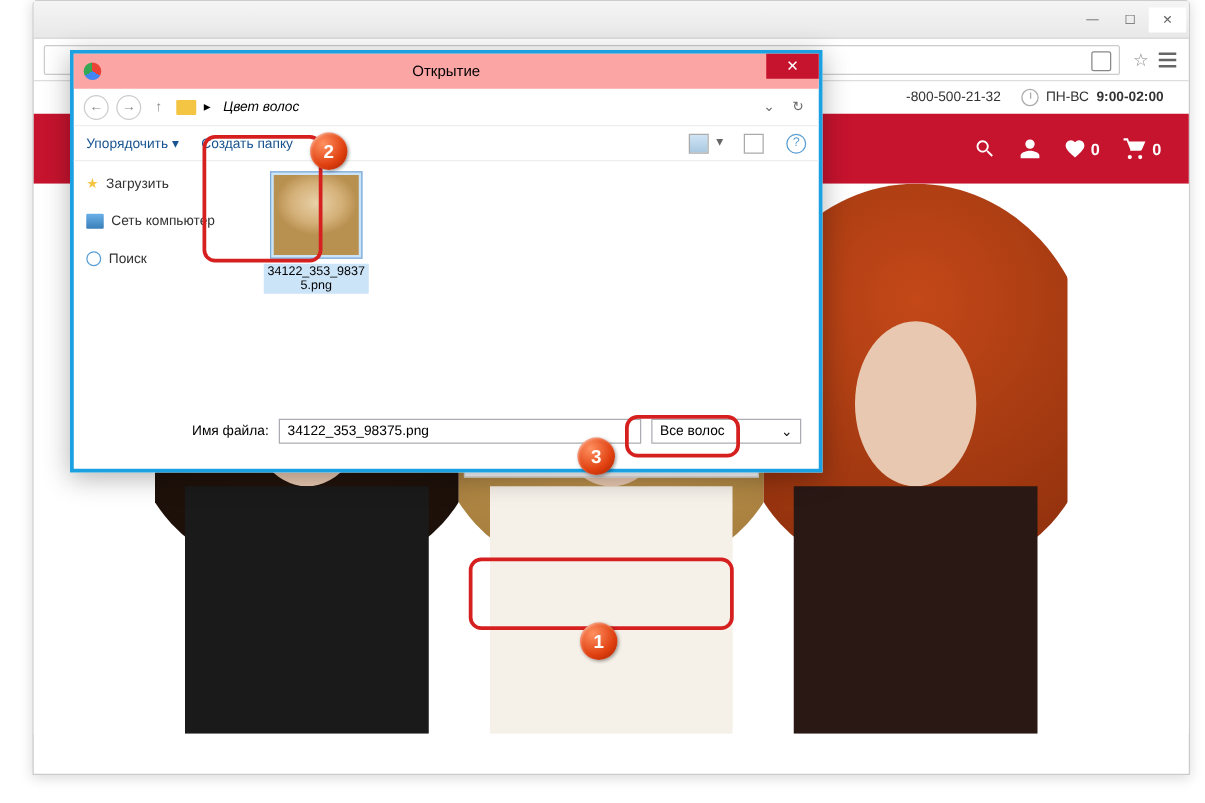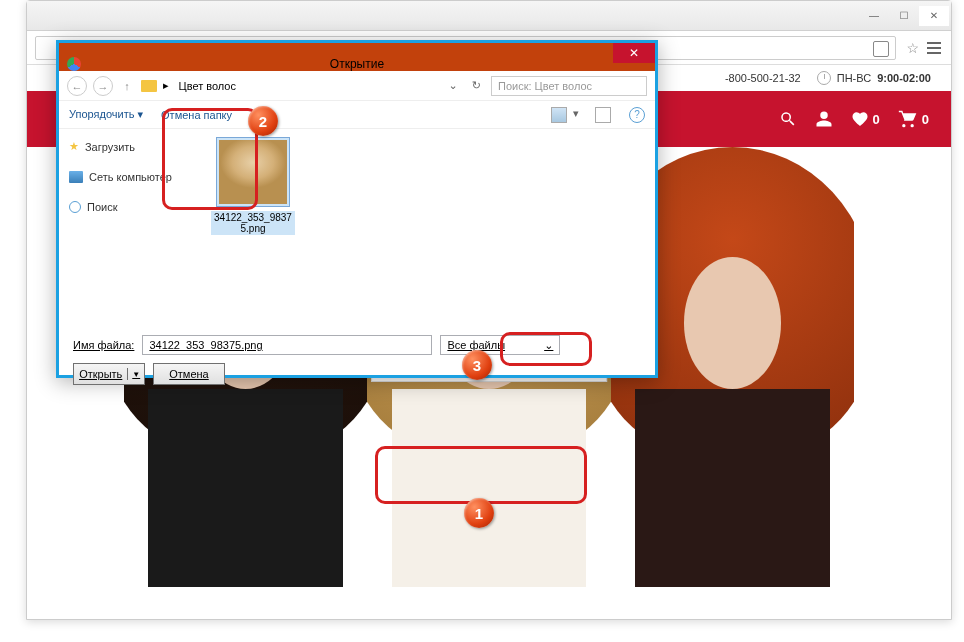--- a/index.html
+++ b/index.html
@@ -41,48 +41,48 @@
 .m2 .body { background: #f5f0e8; }
 .m3 .hair { background: radial-gradient(circle at 50% 30%, #c44818, #8a2e0c); }
 .m3 .body { background: #2a1815; }
 
 
 .upload-btn { position: absolute; left: 50%; top: 48%; transform: translate(-50%, -50%); background: #fff; border: 1px solid #ddd; padding: 14px 24px; display: flex; align-items: center; gap: 10px; font-size: 14px; color: #666; cursor: pointer; }
 .upload-btn svg { fill: #777; }
 
 
 .file-dialog { position: absolute; left: 56px; top: 40px; width: 602px; height: 338px; background: #fff; border: 3px solid #1ba1e2; box-shadow: 0 4px 20px rgba(0,0,0,0.3); z-index: 10; }
-.fd-title { height: 28px; background: #c2410c; display: flex; align-items: flex-end; justify-content: center; position: relative; color: #000; font-size: 12px; }
+.fd-title { height: 28px; background: #fca5a5; display: flex; align-items: center; justify-content: center; position: relative; color: #000; font-size: 12px; }
 .fd-chrome-icon { position: absolute; left: 8px; width: 14px; height: 14px; border-radius: 50%; background: conic-gradient(#ea4335 0 120deg, #4285f4 120deg 240deg, #34a853 240deg 360deg); }
 .fd-close { position: absolute; right: 0; top: 0; width: 42px; height: 20px; background: #c6132e; color: #fff; display: flex; align-items: center; justify-content: center; font-size: 12px; }
 .fd-nav { height: 30px; display: flex; align-items: center; padding: 0 8px; gap: 6px; font-size: 11px; border-bottom: 1px solid #eee; }
 .fd-navarrow { width: 20px; height: 20px; border: 1px solid #ccc; border-radius: 50%; display: flex; align-items: center; justify-content: center; color: #888; }
 .fd-up { width: 16px; height: 16px; display: flex; align-items: center; justify-content: center; color: #888; }
 .fd-folder-icon { width: 16px; height: 12px; background: #f4c542; border-radius: 1px; }
-.fd-path { flex: 1; padding: 0 4px; }
+.fd-path { flex: 1; padding: 0 4px; font-style: italic; }
 .fd-refresh, .fd-dd { color: #666; padding: 0 4px; }
 .fd-search { width: 156px; height: 20px; border: 1px solid #ccc; padding: 0 6px; font-size: 11px; color: #999; display: flex; align-items: center; }
 .fd-toolbar { height: 28px; display: flex; align-items: center; padding: 0 10px; gap: 18px; font-size: 11px; color: #1a5490; border-bottom: 1px solid #eee; }
 .fd-toolbar .spacer { flex: 1; }
 .fd-view-icons { display: flex; gap: 6px; align-items: center; }
 .fd-view-icons span { width: 16px; height: 16px; border: 1px solid #aaa; }
 .fd-help { width: 16px; height: 16px; border: 1px solid #5a9fd4; border-radius: 50%; color: #5a9fd4; display: flex; align-items: center; justify-content: center; font-size: 10px; }
 .fd-body { display: flex; height: 196px; }
 .fd-sidebar { width: 144px; padding: 8px 10px; font-size: 11px; }
 .fd-side-item { display: flex; align-items: center; gap: 6px; padding: 3px 0; color: #333; }
 .fd-star { color: #f4c542; }
 .fd-pc { width: 14px; height: 12px; background: linear-gradient(#6ab0e8, #3a7fb8); border-radius: 1px; }
 .fd-net { width: 12px; height: 12px; border: 1.5px solid #5a9fd4; border-radius: 50%; }
 .fd-files { flex: 1; padding: 8px; }
 .fd-thumb { width: 84px; text-align: center; }
 .fd-thumb-img { width: 74px; height: 70px; border: 1px solid #7aa8d8; padding: 2px; background: #cce4f7; margin: 0 auto 4px; }
 .fd-thumb-inner { width: 100%; height: 100%; background: radial-gradient(ellipse 60% 50% at 50% 35%, #e8d0a8 0%, #d4b078 50%, #b89050 80%); }
 .fd-thumb-name { font-size: 10px; background: #cce4f7; padding: 1px 2px; word-break: break-all; }
 .fd-bottom { padding: 10px 14px; font-size: 11px; }
-.fd-row { display: flex; align-items: center; gap: 8px; margin-bottom: 8px; justify-content: flex-start; text-decoration: underline; }
+.fd-row { display: flex; align-items: center; gap: 8px; margin-bottom: 21px; justify-content: flex-end; }
 .fd-label { }
 .fd-input { width: 290px; height: 20px; border: 1px solid #abadb3; padding: 0 6px; font-size: 11px; }
 .fd-filter { width: 120px; height: 20px; border: 1px solid #abadb3; padding: 0 6px; font-size: 11px; display: flex; align-items: center; justify-content: space-between; }
 .fd-btn { width: 72px; height: 22px; border: 1px solid #707070; background: linear-gradient(#f5f5f5,#e0e0e0); font-size: 11px; display: flex; align-items: center; justify-content: center; cursor: pointer; }
 .fd-open-btn { display: flex; }
 .fd-open-main { width: 56px; border-right: 1px solid #707070; display: flex; align-items: center; justify-content: center; }
 .fd-open-dd { width: 16px; display: flex; align-items: center; justify-content: center; font-size: 8px; }
 
 
 .callout { position: absolute; border: 3px solid #d62020; border-radius: 10px; z-index: 20; pointer-events: none; }
@@ -186,25 +186,24 @@
   </div>
   <div class="fd-nav">
     <div class="fd-navarrow">←</div>
     <div class="fd-navarrow">→</div>
     <div class="fd-up">↑</div>
     <div class="fd-folder-icon"></div>
     <span>▸</span>
     <span class="fd-path">Цвет волос</span>
     <span class="fd-dd">⌄</span>
     <span class="fd-refresh">↻</span>
-    <div class="fd-search">Поиск: Цвет волос</div>
   </div>
   <div class="fd-toolbar">
     <span><span>Упорядочить</span> ▾</span>
-    <span>Отмена папку</span>
+    <span>Создать папку</span>
     <div class="spacer"></div>
     <div class="fd-view-icons">
       <span style="background:linear-gradient(#d0e4f5,#a8c8e0)"></span>
       <span style="border:none;color:#666">▾</span>
       <span></span>
     </div>
     <div class="fd-help">?</div>
   </div>
   <div class="fd-body">
     <div class="fd-sidebar">
@@ -230,30 +229,23 @@
           </div>
         <div class="fd-thumb-name">34122_353_98375.png</div>
       </div>
     </div>
   </div>
   <div class="fd-bottom">
     <div class="fd-row">
       <span class="fd-label">Имя файла:</span>
       <input class="fd-input" value="34122_353_98375.png" style="">
       <div class="fd-filter">
-        <span>Все файлы</span>
+        <span>Все волос</span>
         <span>⌄</span>
       </div>
-    </div>
-    <div class="fd-row">
-      <div class="fd-btn fd-open-btn">
-        <div class="fd-open-main">Открыть</div>
-        <div class="fd-open-dd">▼</div>
-      </div>
-      <div class="fd-btn">Отмена</div>
     </div>
   </div>
 </div>
 
 <div class="callout c1"></div>
 <div class="callout-num n1">1</div>
 <div class="callout c2"></div>
 <div class="callout-num n2">2</div>
 <div class="callout c3"></div>
 <div class="callout-num n3">3</div>

